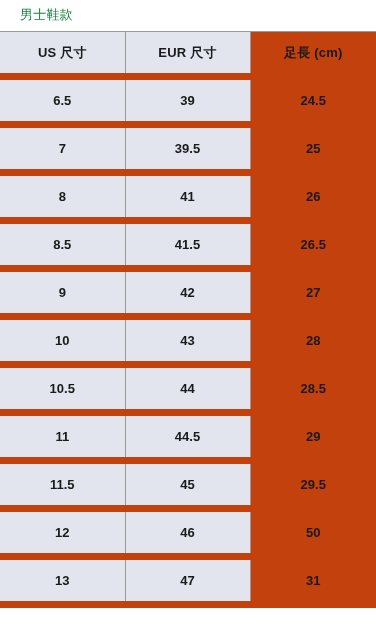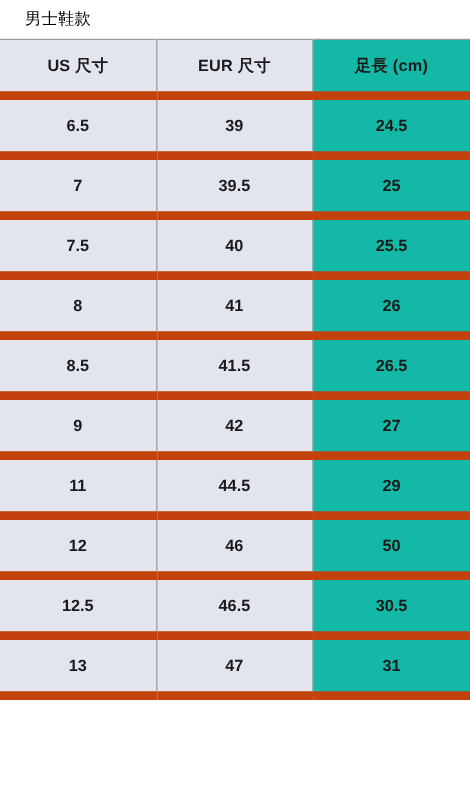--- a/index.html
+++ b/index.html
@@ -13,21 +13,21 @@
   body {
     font-family: "Liberation Sans", "DejaVu Sans", sans-serif;
     color: #1a1a1a;
     -webkit-font-smoothing: antialiased;
   }
 
   #page-title {
     font-size: 13px;
     line-height: 16px;
     font-weight: 400;
-    color: #000000;
+    color: #15803d;
     padding: 7px 0 8px 20px;
     letter-spacing: 0.2px;
   }
 
   #size-table {
     width: 376px;
     border-collapse: collapse;
     table-layout: fixed;
     border-top: 1px solid #9a9a9a;
   }
@@ -58,21 +58,21 @@
   
   .cell-us,
   .cell-eur {
     background: #e2e5ee;
   }
   .cell-us  { border-right: 1px solid #9a9a9a; }
   .cell-eur { border-right: 1px solid #9a9a9a; }
 
   
   .cell-cm {
-    background: #14b8a6;
+    background: #c2410c;
   }
 </style>
 </head>
 <body>
 
 <div id="page-title">男士鞋款</div>
 
 <table id="size-table">
   <colgroup>
     <col class="col-us">
@@ -91,53 +91,58 @@
         <td class="cell-us">6.5</td>
         <td class="cell-eur">39</td>
         <td class="cell-cm">24.5</td>
       </tr>
       <tr>
         <td class="cell-us">7</td>
         <td class="cell-eur">39.5</td>
         <td class="cell-cm">25</td>
       </tr>
       <tr>
-        <td class="cell-us">7.5</td>
-        <td class="cell-eur">40</td>
-        <td class="cell-cm">25.5</td>
-      </tr>
-      <tr>
         <td class="cell-us">8</td>
         <td class="cell-eur">41</td>
         <td class="cell-cm">26</td>
       </tr>
       <tr>
         <td class="cell-us">8.5</td>
         <td class="cell-eur">41.5</td>
         <td class="cell-cm">26.5</td>
       </tr>
       <tr>
         <td class="cell-us">9</td>
         <td class="cell-eur">42</td>
         <td class="cell-cm">27</td>
       </tr>
       <tr>
+        <td class="cell-us">10</td>
+        <td class="cell-eur">43</td>
+        <td class="cell-cm">28</td>
+      </tr>
+      <tr>
+        <td class="cell-us">10.5</td>
+        <td class="cell-eur">44</td>
+        <td class="cell-cm">28.5</td>
+      </tr>
+      <tr>
         <td class="cell-us">11</td>
         <td class="cell-eur">44.5</td>
         <td class="cell-cm">29</td>
       </tr>
       <tr>
+        <td class="cell-us">11.5</td>
+        <td class="cell-eur">45</td>
+        <td class="cell-cm">29.5</td>
+      </tr>
+      <tr>
         <td class="cell-us">12</td>
         <td class="cell-eur">46</td>
         <td class="cell-cm">50</td>
-      </tr>
-      <tr>
-        <td class="cell-us">12.5</td>
-        <td class="cell-eur">46.5</td>
-        <td class="cell-cm">30.5</td>
       </tr>
       <tr>
         <td class="cell-us">13</td>
         <td class="cell-eur">47</td>
         <td class="cell-cm">31</td>
       </tr>
     </tbody>
 </table>
 
 </body></html>

